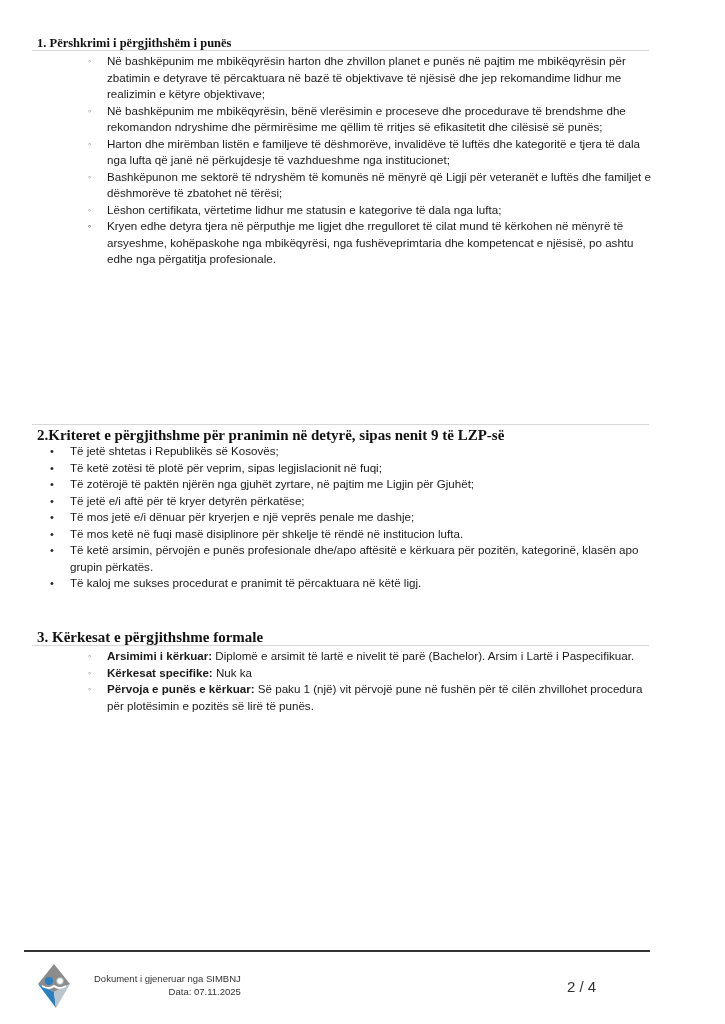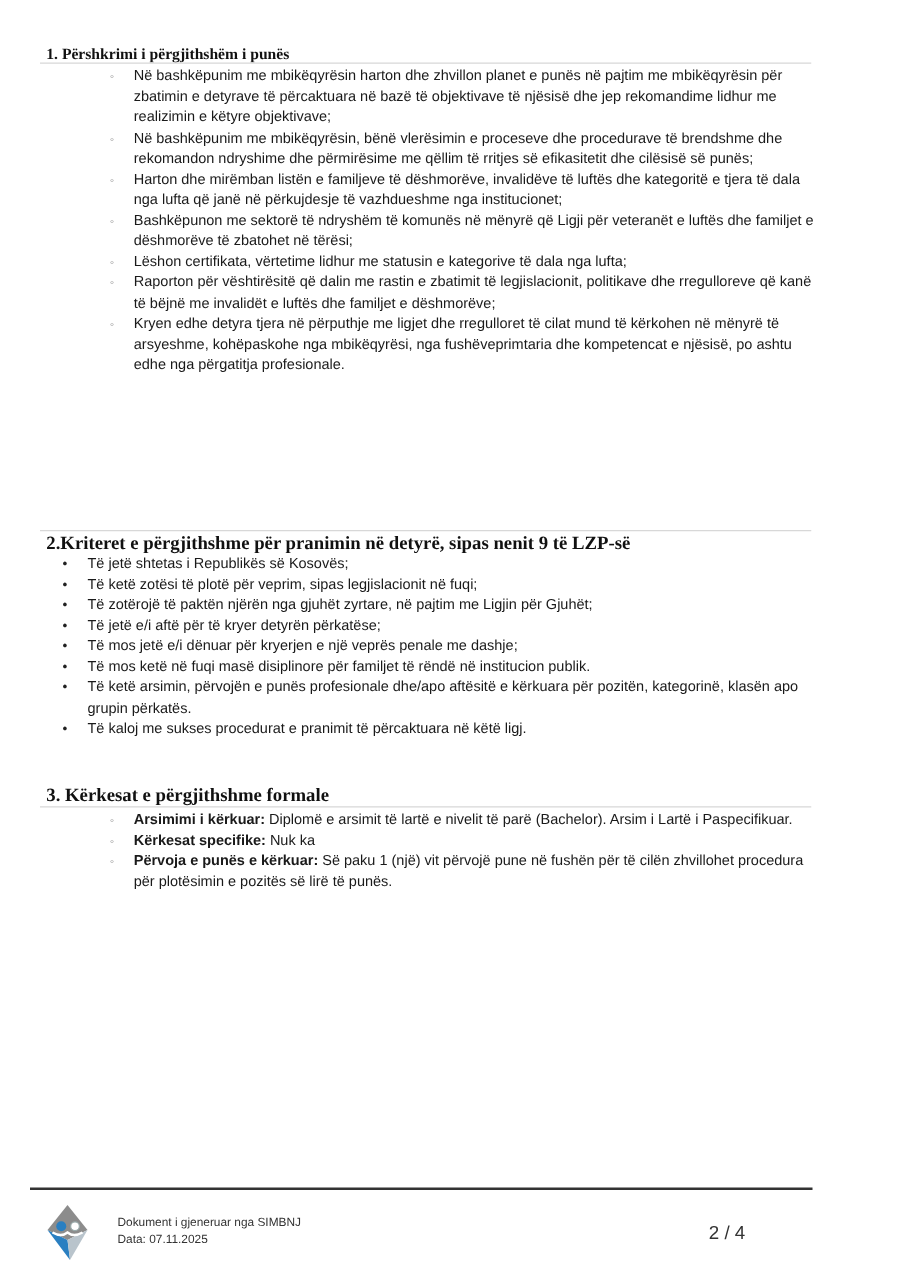--- a/index.html
+++ b/index.html
@@ -29,50 +29,50 @@
   ul.disc { left: 70px; width: 580px; }
   ul.disc li .bullet {
     position: absolute; left: -20px; top: 0; font-size: 11px; color: #222;
   }
   b { font-weight: bold; text-align: center; }
   .footer-rule {
     position: absolute; left: 24px; top: 950px; width: 626px; height: 2px; background: #333;
   }
   .footer-logo { position: absolute; left: 34px; top: 962px; width: 40px; height: 48px; }
   .footer-text {
-    position: absolute; left: 94px; top: 973px; font-size: 9.5px; line-height: 12.5px; color: #333;
+    position: absolute; left: 94px; top: 973px; font-size: 9.5px; line-height: 12.5px; color: #333; text-align: right;
   }
   .footer-page {
     position: absolute; left: 567px; top: 978px; font-size: 15px; color: #333;
   }
 </style>
 </head>
 <body>
 
 <h2 class="section-title" style="top:33px;font-size:12.5px;">1. Përshkrimi i përgjithshëm i punës</h2>
 <div class="rule" style="top:50px;"></div>
 <ul class="list circle" style="top:53px;">
   <li><span class="bullet">◦</span><span>Në bashkëpunim me mbikëqyrësin harton dhe zhvillon planet e punës në pajtim me mbikëqyrësin për zbatimin e detyrave të përcaktuara në bazë të objektivave të njësisë dhe jep rekomandime lidhur me realizimin e këtyre objektivave;</span></li>
   <li><span class="bullet">◦</span><span>Në bashkëpunim me mbikëqyrësin, bënë vlerësimin e proceseve dhe procedurave të brendshme dhe rekomandon ndryshime dhe përmirësime me qëllim të rritjes së efikasitetit dhe cilësisë së punës;</span></li>
   <li><span class="bullet">◦</span><span>Harton dhe mirëmban listën e familjeve të dëshmorëve, invalidëve të luftës dhe kategoritë e tjera të dala nga lufta që janë në përkujdesje të vazhdueshme nga institucionet;</span></li>
   <li><span class="bullet">◦</span><span>Bashkëpunon me sektorë të ndryshëm të komunës në mënyrë që Ligji për veteranët e luftës dhe familjet e dëshmorëve të zbatohet në tërësi;</span></li>
   <li><span class="bullet">◦</span><span>Lëshon certifikata, vërtetime lidhur me statusin e kategorive të dala nga lufta;</span></li>
-  <li><span class="bullet">◦</span><span>Raporton për vështirësitë që dalin me rastin e zbatimit të legjislacionit, politikave dhe rregulloreve që kanë të bëjnë me invalidët e luftës dhe familjet e dëshmorëve;</span></li>
+  <li><span class="bullet">◦</span></li>
   <li><span class="bullet">◦</span><span>Kryen edhe detyra tjera në përputhje me ligjet dhe rregulloret të cilat mund të kërkohen në mënyrë të arsyeshme, kohëpaskohe nga mbikëqyrësi, nga fushëveprimtaria dhe kompetencat e njësisë, po ashtu edhe nga përgatitja profesionale.</span></li>
 </ul>
 
 <h2 class="section-title" style="top:424px;font-size:15px;text-align:right;">2.Kriteret e përgjithshme për pranimin në detyrë, sipas nenit 9 të LZP-së</h2>
 <div class="rule" style="top:424px;"></div>
 <ul class="list disc" style="top:443px;">
   <li><span class="bullet">•</span><span>Të jetë shtetas i Republikës së Kosovës;</span></li>
   <li><span class="bullet">•</span><span>Të ketë zotësi të plotë për veprim, sipas legjislacionit në fuqi;</span></li>
   <li><span class="bullet">•</span><span>Të zotërojë të paktën njërën nga gjuhët zyrtare, në pajtim me Ligjin për Gjuhët;</span></li>
   <li><span class="bullet">•</span><span>Të jetë e/i aftë për të kryer detyrën përkatëse;</span></li>
   <li><span class="bullet">•</span><span>Të mos jetë e/i dënuar për kryerjen e një veprës penale me dashje;</span></li>
-  <li><span class="bullet">•</span><span>Të mos ketë në fuqi masë disiplinore për familjet të rëndë në institucion publik.</span></li>
+  <li><span class="bullet">•</span><span>Të mos ketë në fuqi masë disiplinore për shkelje të rëndë në institucion lufta.</span></li>
   <li><span class="bullet">•</span><span>Të ketë arsimin, përvojën e punës profesionale dhe/apo aftësitë e kërkuara për pozitën, kategorinë, klasën apo grupin përkatës.</span></li>
   <li><span class="bullet">•</span><span>Të kaloj me sukses procedurat e pranimit të përcaktuara në këtë ligj.</span></li>
 </ul>
 
 <h2 class="section-title" style="top:626px;font-size:15px;">3. Kërkesat e përgjithshme formale</h2>
 <div class="rule" style="top:645px;"></div>
 <ul class="list circle" style="top:648px;">
   <li><span class="bullet">◦</span><b>Arsimimi i kërkuar:</b><span> Diplomë e arsimit të lartë e nivelit të parë (Bachelor). Arsim i Lartë i Paspecifikuar.</span></li>
   <li><span class="bullet">◦</span><b>Kërkesat specifike:</b><span> Nuk ka</span></li>
   <li><span class="bullet">◦</span><b>Përvoja e punës e kërkuar:</b><span> Së paku 1 (një) vit përvojë pune në fushën për të cilën zhvillohet procedura për plotësimin e pozitës së lirë të punës.</span></li>

